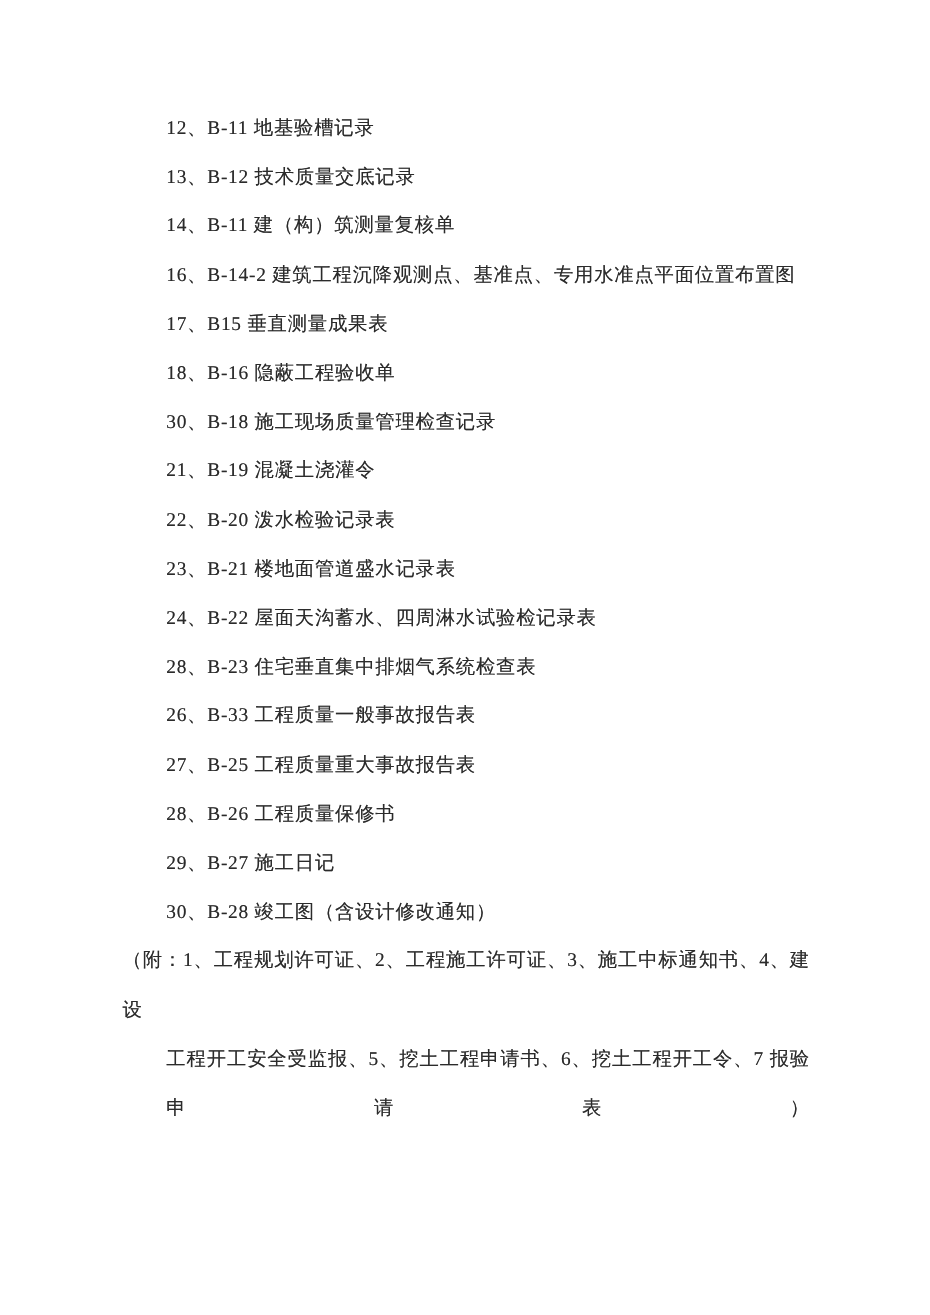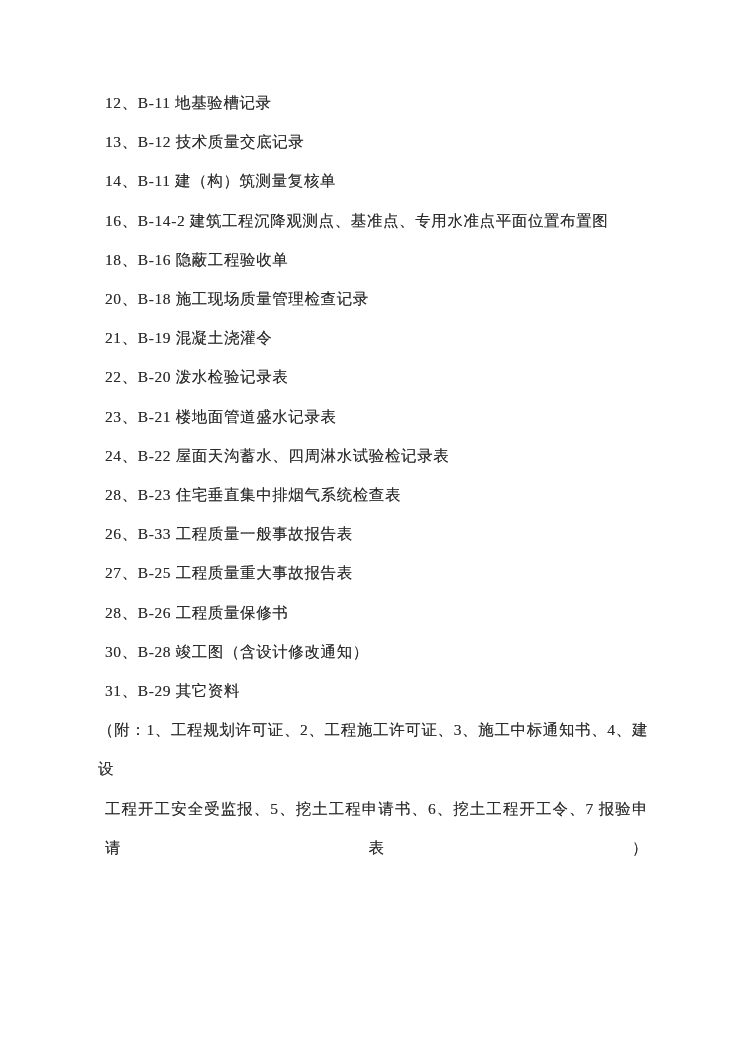--- a/index.html
+++ b/index.html
@@ -23,20 +23,21 @@
     width: 543px;
   }
   .doc-line {
     font-size: 15.5px;
     line-height: 39.2px;
     letter-spacing: 0.6px;
     white-space: nowrap;
     font-weight: 400;
     
     text-shadow: 0 0 0.4px rgba(40,40,40,0.55);
+    margin-left: 28px;
   }
   .appendix-line {
     white-space: normal;
     text-align: justify;
     text-align-last: justify;
     
   }
   .appendix-line.first {
     margin-left: -7px;
     width: 550px;
@@ -45,32 +46,33 @@
 </head>
 <body>
 
 <div class="page">
   <div class="content">
 
     <div class="doc-line">12、B-11 地基验槽记录</div>
     <div class="doc-line">13、B-12 技术质量交底记录</div>
     <div class="doc-line">14、B-11 建（构）筑测量复核单</div>
     <div class="doc-line">16、B-14-2 建筑工程沉降观测点、基准点、专用水准点平面位置布置图</div>
+    <div class="doc-line">17、B15 垂直测量成果表</div>
     <div class="doc-line">18、B-16 隐蔽工程验收单</div>
-    <div class="doc-line">20、B-18 施工现场质量管理检查记录</div>
+    <div class="doc-line">30、B-18 施工现场质量管理检查记录</div>
     <div class="doc-line">21、B-19 混凝土浇灌令</div>
     <div class="doc-line">22、B-20 泼水检验记录表</div>
     <div class="doc-line">23、B-21 楼地面管道盛水记录表</div>
     <div class="doc-line">24、B-22 屋面天沟蓄水、四周淋水试验检记录表</div>
     <div class="doc-line">28、B-23 住宅垂直集中排烟气系统检查表</div>
     <div class="doc-line">26、B-33 工程质量一般事故报告表</div>
     <div class="doc-line">27、B-25 工程质量重大事故报告表</div>
     <div class="doc-line">28、B-26 工程质量保修书</div>
+    <div class="doc-line">29、B-27 施工日记</div>
     <div class="doc-line">30、B-28 竣工图（含设计修改通知）</div>
-    <div class="doc-line">31、B-29 其它资料</div>
 
     <div>
       <div class="doc-line appendix-line first">（附：1、工程规划许可证、2、工程施工许可证、3、施工中标通知书、4、建设</div>
       <div class="doc-line appendix-line">工程开工安全受监报、5、挖土工程申请书、6、挖土工程开工令、7 报验申请表）</div>
     </div>
 
   </div>
 </div>
 
 </body></html>

